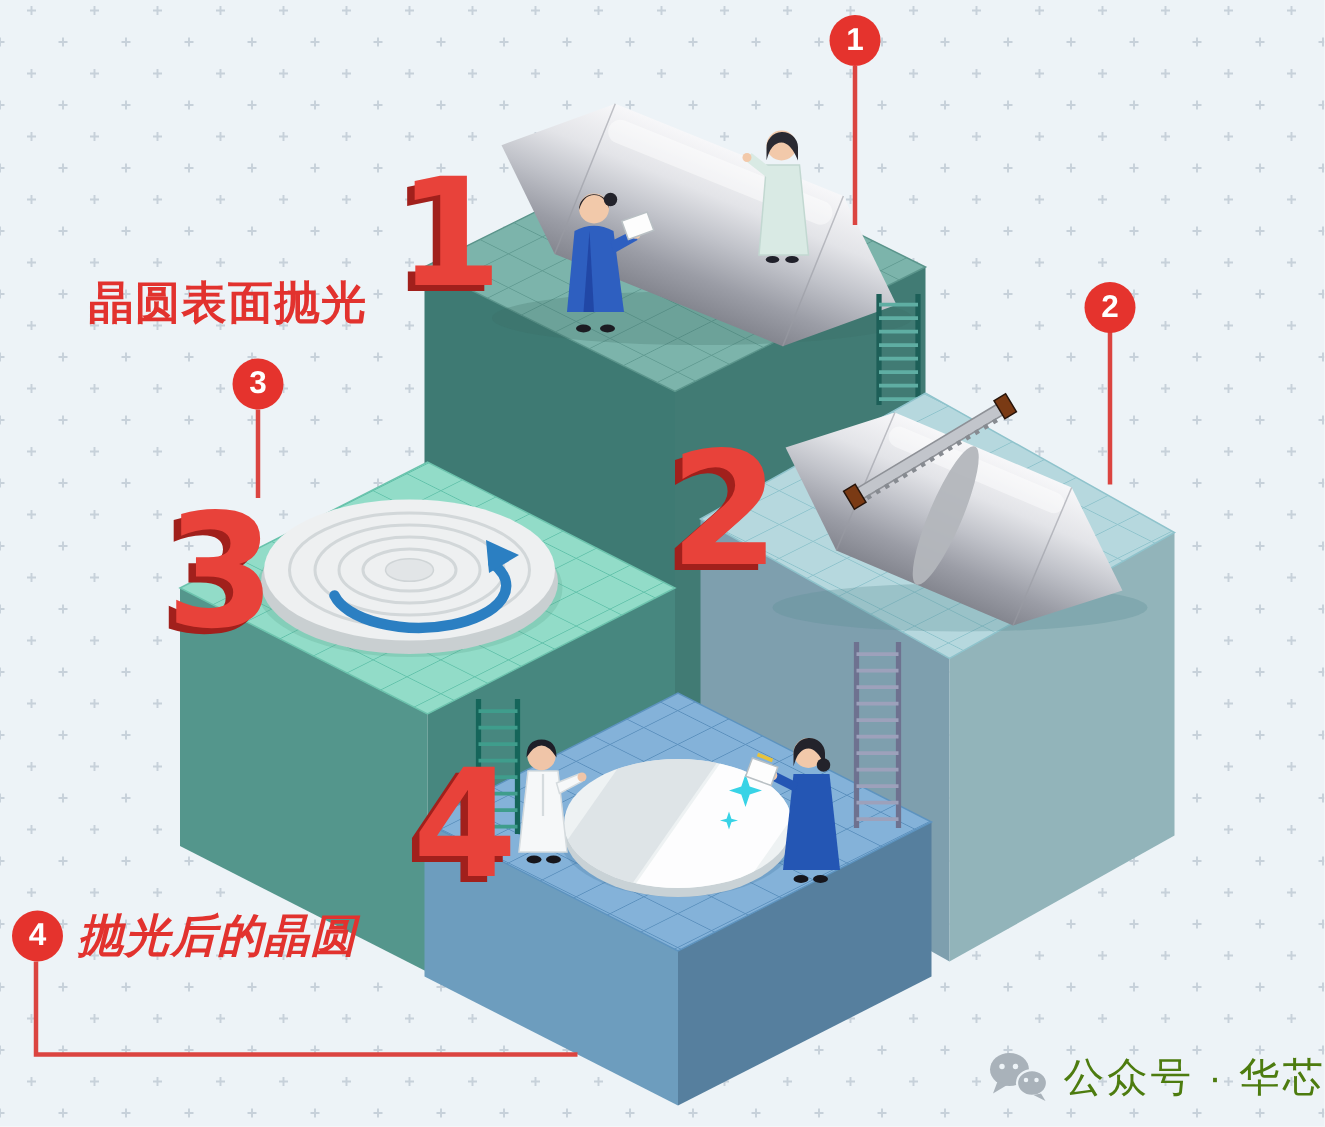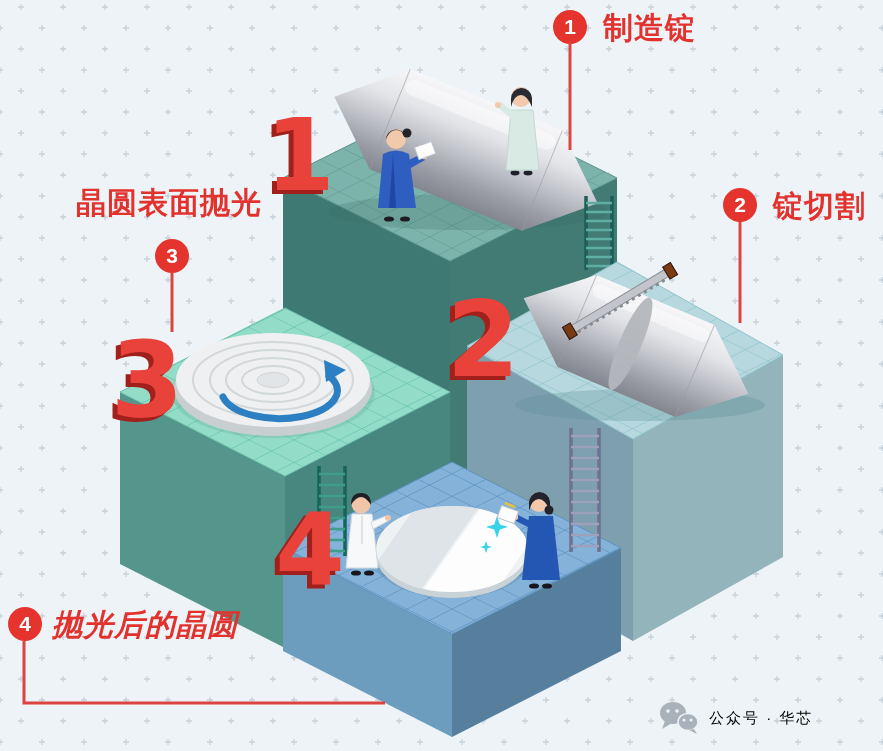--- a/index.html
+++ b/index.html
@@ -12,25 +12,25 @@
     position:absolute;width:34px;height:34px;border-radius:50%;
     background:#e5332d;color:#fff;display:flex;align-items:center;justify-content:center;
     font-size:21px;font-weight:bold;z-index:5;
   }
   .step-label{
     position:absolute;color:#e2322e;font-weight:700;font-size:30px;
     letter-spacing:1px;white-space:nowrap;z-index:5;line-height:34px;
   }
   .b1{left:553px;top:10px;}   .l1{left:603px;top:11px;}
   .b2{left:723px;top:188px;}  .l2{left:773px;top:189px;}
-  .b3{left:155px;top:239px;}  .l3{left:76px;top:186px;}
+  .b3{left:155px;top:239px;}  .l3{left:59px;top:186px;}
   .b4{left:8px;top:607px;}    .l4{left:52px;top:608px;font-style:italic;}
   .watermark{
     position:absolute;left:658px;top:700px;display:flex;align-items:center;gap:9px;
-    color:#000000;font-size:15px;letter-spacing:2px;z-index:5;white-space:nowrap;
+    color:#4d7c0f;font-size:27px;letter-spacing:2px;z-index:5;white-space:nowrap;
   }
 </style>
 </head>
 <body>
 
 <div id="stage">
 
 <svg id="scene" width="883" height="751" viewBox="0 0 883 751">
   <defs>
     <pattern id="bgdots" width="42" height="42" patternUnits="userSpaceOnUse">
@@ -230,24 +230,22 @@
 
   <g stroke="#db4440" stroke-width="3" fill="none">
     <path d="M570,44 V150"></path>
     <path d="M740,221 V323"></path>
     <path d="M172,273 V332"></path>
     <path d="M24,641 V703 H385"></path>
   </g>
 </svg>
 
   <div class="badge b1">1</div>
-  <div class="step-label l1">制造锭</div>
 
   <div class="badge b2">2</div>
-  <div class="step-label l2">锭切割</div>
 
   <div class="step-label l3">晶圆表面抛光</div>
   <div class="badge b3">3</div>
 
   <div class="badge b4">4</div>
   <div class="step-label l4">抛光后的晶圆</div>
 
   <div class="watermark">
     <svg width="42" height="36" viewBox="0 0 42 36">
       <ellipse cx="15" cy="13" rx="13" ry="11" fill="#a9b2ba"></ellipse>

